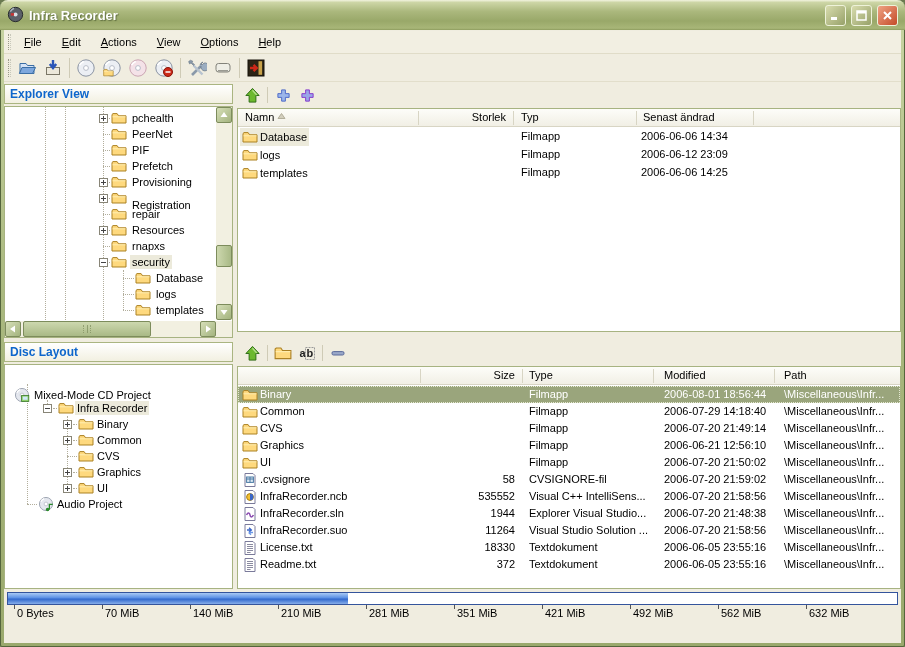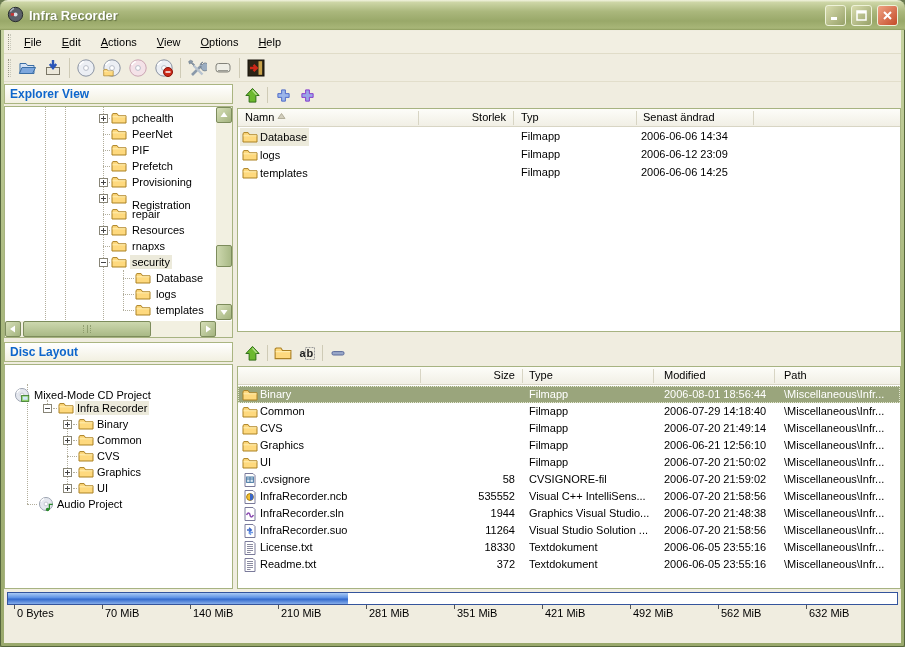--- a/index.html
+++ b/index.html
@@ -667,21 +667,21 @@
       </div>
       <div class="lrow" style="top: 138px; height: 17px;">
         <span class="lcell" style="left:2px;right:0"><span class="name-wrap ">
             <span class="fileicon"><svg width="16" height="16" viewBox="0 0 16 16">
                 <path d="M3 1.5 h8 l2 2 V14.5 H3 Z" fill="#fff" stroke="#7a7a9a"></path>
                 <path d="M4.6 9 c1.2-2.6 3-2.6 3.4 0 c0.4 2.6 2.2 2.6 3.4 0" stroke="#8a4ab0" stroke-width="1.6" fill="none"></path>
               </svg></span>
             <span>InfraRecorder.sln</span>
           </span></span>
         <span class="lcell" style="left:182px;width:95px;text-align:right">1944</span>
-        <span class="lcell" style="left:291px;width:121px">Graphics Visual Studio...</span>
+        <span class="lcell" style="left:291px;width:121px">Explorer Visual Studio...</span>
         <span class="lcell" style="left:426px;width:107px">2006-07-20 21:48:38</span>
         <span class="lcell" style="left:546px;width:116px">\Miscellaneous\Infr...</span>
       </div>
       <div class="lrow" style="top: 155px; height: 17px;">
         <span class="lcell" style="left:2px;right:0"><span class="name-wrap ">
             <span class="fileicon"><svg width="16" height="16" viewBox="0 0 16 16">
                 <path d="M3 1.5 h8 l2 2 V14.5 H3 Z" fill="#fff" stroke="#7a7a9a"></path>
                 <path d="M5 7 h4 M7 4.8 L9.4 7 L7 9.2" stroke="#3a66c8" stroke-width="1.3" fill="none"></path>
                 <path d="M11 9.5 h-4 M9 11.7 L6.6 9.5" stroke="#6a96e8" stroke-width="1.3" fill="none"></path>
               </svg></span>

